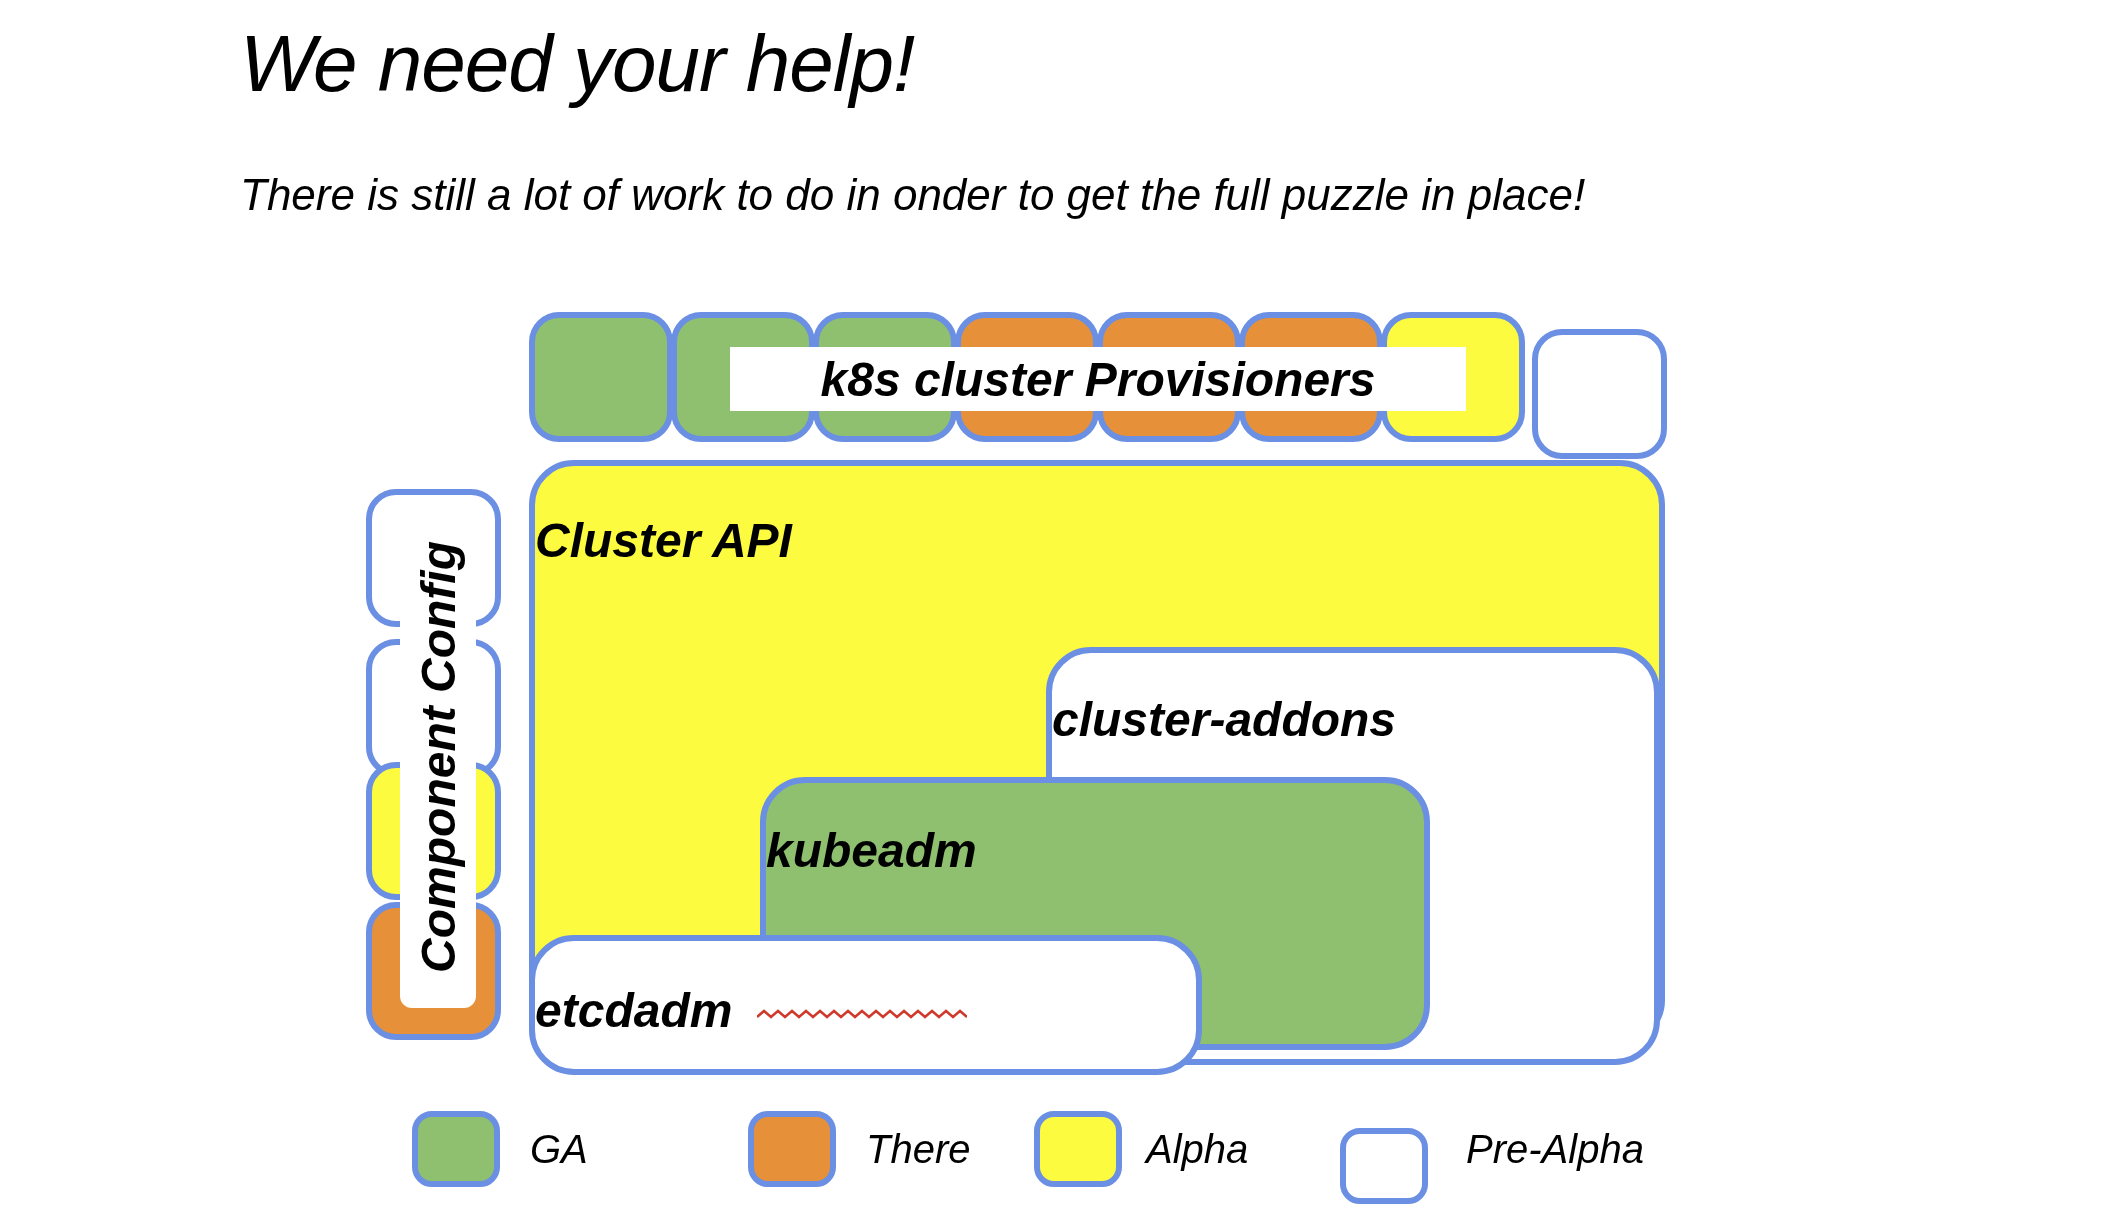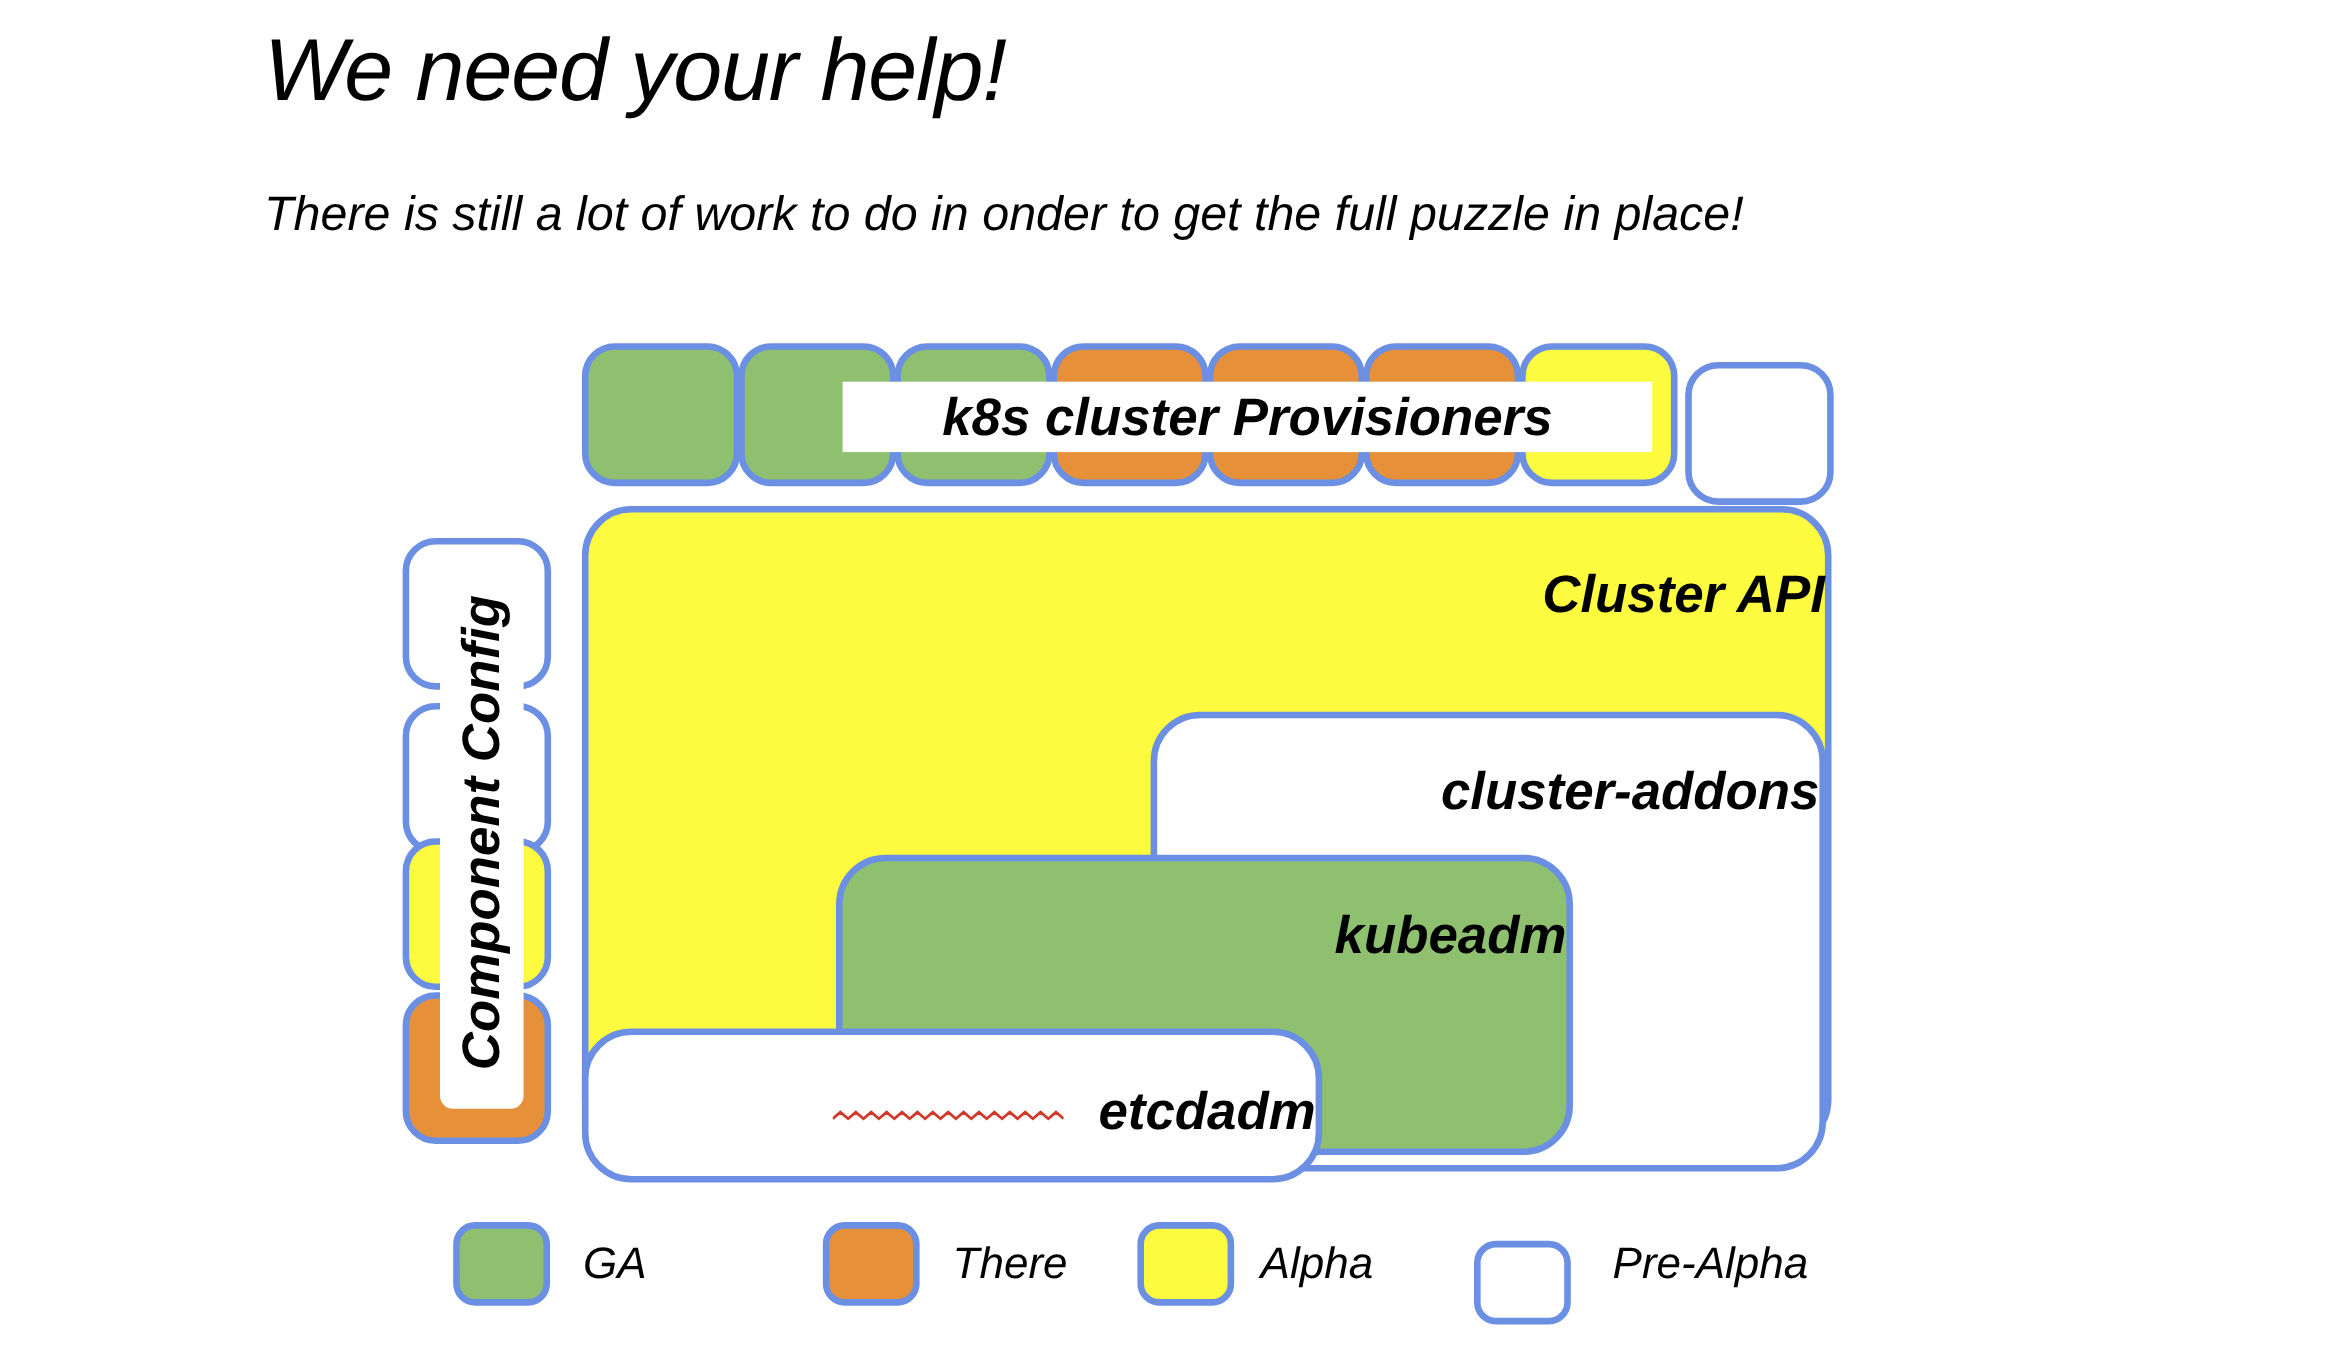--- a/index.html
+++ b/index.html
@@ -39,31 +39,31 @@
   }
   .prov-tile{top:312px;width:144px;height:130px;}
   .fill-ga{background:var(--ga_green);}
   .fill-beta{background:var(--beta_orange);}
   .fill-alpha{background:var(--alpha_yellow);}
   .fill-prealpha{background:var(--prealpha_white);margin-top:17px;}
   .prov-label{
     position:absolute;left:730px;top:347px;width:736px;height:64px;
     background:#ffffff;
     display:flex;align-items:center;justify-content:center;
-    font-size:48px;font-weight:bold;white-space:nowrap;margin-left:36px;
+    font-size:48px;font-weight:bold;white-space:nowrap;
   }
   .bigbox{
     position:absolute;
     box-sizing:border-box;
     border:6px solid var(--border_blue);
     border-radius:45px;
   }
   .box-label{
     position:absolute;left:0;right:0;
-    text-align:right;
+    text-align:left;
     font-size:48px;font-weight:bold;line-height:48px;
     white-space:nowrap;
   }
   .cc-tile{left:366px;width:135px;height:138px;}
   .cc-strip{
     position:absolute;left:400px;top:505px;width:76px;height:503px;
     background:#ffffff;border-radius:12px;
     display:flex;align-items:center;justify-content:center;
   }
   .cc-text{

